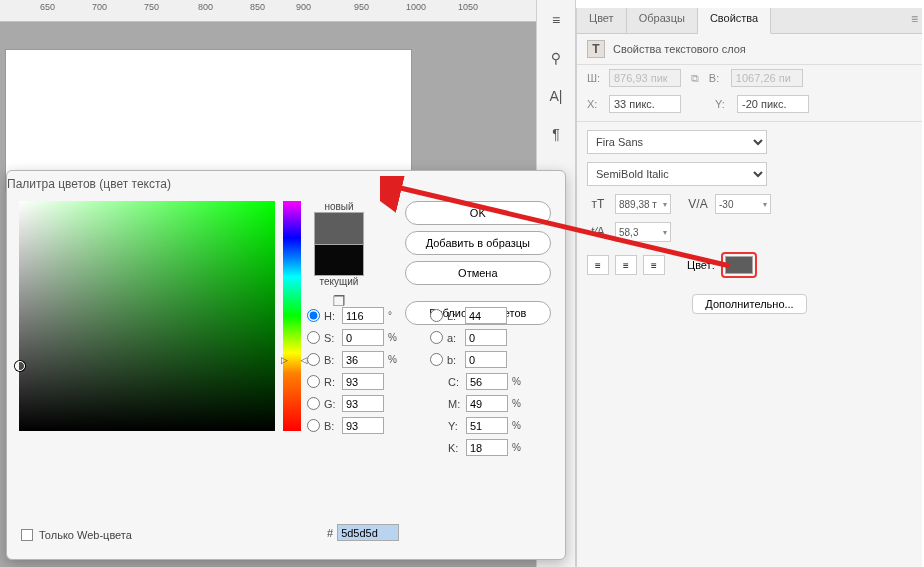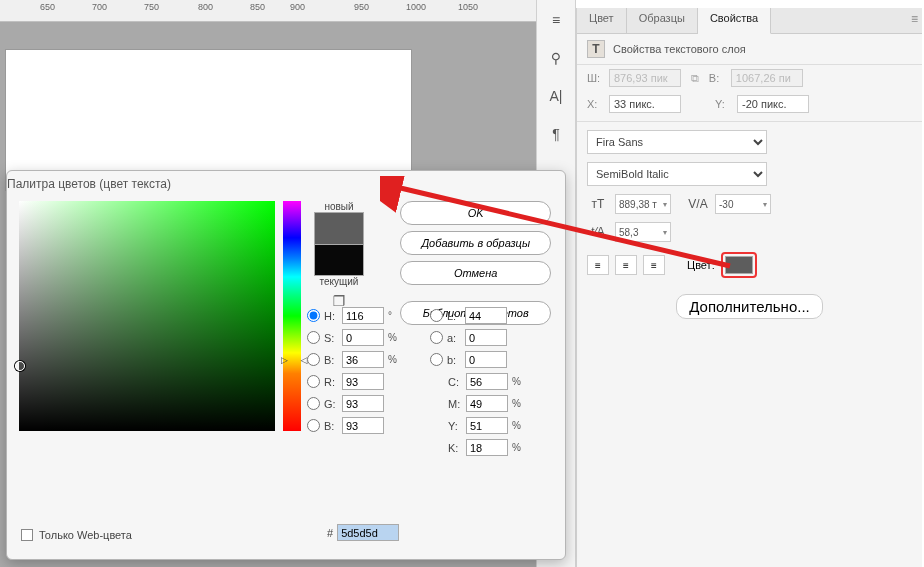--- a/index.html
+++ b/index.html
@@ -33,38 +33,38 @@
   .iconbtn { width:22px; height:20px; display:flex; align-items:center; justify-content:center; border:1px solid transparent; font-size:12px; }
 
   .ttsizebtn { width:56px; height:20px; font-size:10px; border:1px solid #ccc; background:#fff; padding:1px 3px; display:flex; align-items:center; justify-content:space-between;}
   .ttsizebtn .dd { font-size:8px; color:#888;}
 
   .alignrow { display:flex; align-items:center; gap:6px; padding:6px 10px;}
   .alignbtn { width:22px; height:20px; border:1px solid #ccc; background:#fff; display:flex; align-items:center; justify-content:center; font-size:10px;}
   .colorswatch { width:28px; height:18px; background:#5d5d5d; border:1px solid #aaa; }
   .colorswatch-wrap { border:2px solid #e33; border-radius:4px; padding:2px; }
 
-  .morebtn { display:block; margin:10px auto; padding:3px 12px; font-size:15px; border:1px solid #ccc; border-radius:10px; background:#fff;}
+  .morebtn { display:block; margin:10px auto; padding:3px 12px; font-size:11px; border:1px solid #ccc; border-radius:4px; background:#fff;}
 
   
   .dialog { position:absolute; left:6px; top:170px; width:560px; height:390px; background:#f6f6f6; border:1px solid #b5b5b5; border-radius:6px; box-shadow:0 4px 14px rgba(0,0,0,.25); z-index:50;}
   .dlg-title { text-align:left; font-size:12px; color:#555; padding:6px 0;}
   .dlg-body { display:flex; position:relative; padding:4px 10px 10px 12px; gap:8px;}
   .colorfield { width:256px; height:230px; position:relative; background:linear-gradient(to bottom, rgba(0,0,0,0), #000), linear-gradient(to right, #fff, #00ff00);}
   .colorfield .cursor { position:absolute; left:-4px; bottom:60px; width:10px; height:10px; border:1px solid #fff; border-radius:50%; box-shadow:0 0 0 1px #000;}
   .huebar { width:18px; height:230px; background:linear-gradient(to bottom, #ff00ff 0%, #8000ff 8%, #0000ff 16%, #0080ff 25%, #00ffff 33%, #00ff80 41%, #00ff00 50%, #80ff00 58%, #ffff00 66%, #ff8000 75%, #ff0000 100%);}
   .huehandle { position:absolute; left:274px; top:158px; font-size:9px; color:#444;}
   
   .previewcol { width:60px; display:flex; flex-direction:column; align-items:center; font-size:10px; color:#444;}
   .preview-new { width:50px; height:32px; background:#5d5d5d; border:1px solid #aaa; border-bottom:none;}
   .preview-cur { width:50px; height:32px; background:#080808; border:1px solid #aaa;}
   .cubeicon { margin-top:6px; font-size:14px; color:#666;}
   
   .btncol { display:flex; flex-direction:column; gap:6px; align-items:stretch; margin-left:auto; padding-right:4px;}
-  .rbtn { padding:5px 20px; font-size:11px; border:1px solid #aaa; border-radius:12px; background:#fff; min-width:128px;font-style:italic;}
+  .rbtn { padding:5px 20px; font-size:11px; border:1px solid #aaa; border-radius:12px; background:#fff; min-width:128px;}
 
   .vals { position:absolute; left:300px; top:136px; display:flex; gap:30px;}
   .valcol { display:flex; flex-direction:column; gap:5px;}
   .valrow { display:flex; align-items:center; gap:4px; font-size:11px; color:#444;}
   .valrow input[type=radio]{ margin:0;}
   .valrow .vk { width:14px;}
   .vinput { width:42px; height:17px; font-size:11px; border:1px solid #aaa; padding:0 3px; text-align:left; background:#fff;}
   .unit { font-size:10px; color:#555; width:12px;}
 
   .webonly { position:absolute; left:14px; bottom:18px; font-size:11px; color:#444; display:flex; align-items:center; gap:6px;}
@@ -81,21 +81,21 @@
 </head>
 <body>
 
 <div class="workspace">
   <div class="ruler-h">
     <span class="tick" style="left:40px">650</span>
     <span class="tick" style="left:92px">700</span>
     <span class="tick" style="left:144px">750</span>
     <span class="tick" style="left:198px">800</span>
     <span class="tick" style="left:250px">850</span>
-    <span class="tick" style="left:290px">900</span>
+    <span class="tick" style="left:296px">900</span>
     <span class="tick" style="left:354px">950</span>
     <span class="tick" style="left:406px">1000</span>
     <span class="tick" style="left:458px">1050</span>
   </div>
   <div class="canvas"></div>
 </div>
 
 <div class="toolstrip">
   <div class="ticon">≡</div>
   <div class="ticon">⚲</div>

